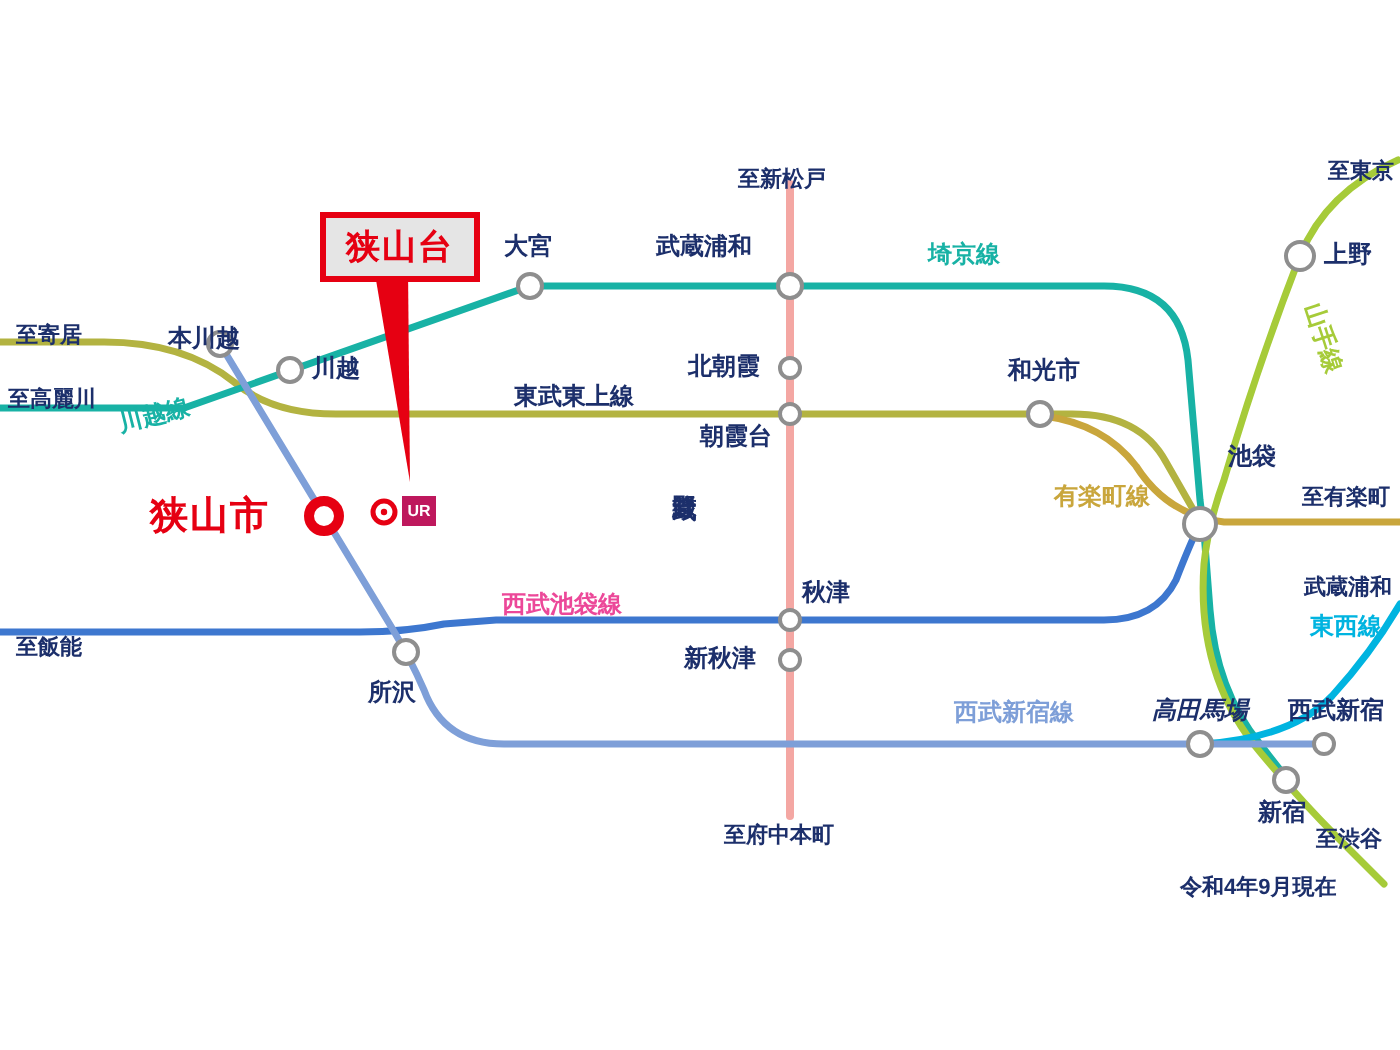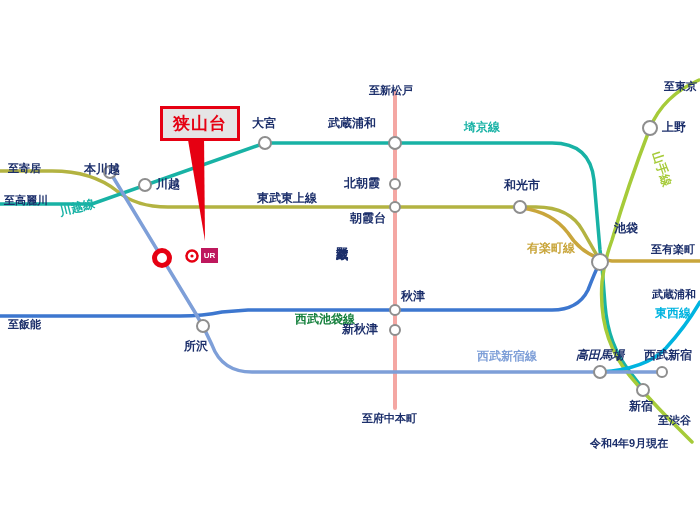--- a/index.html
+++ b/index.html
@@ -88,28 +88,29 @@
       <div class="label end-label" style="left: 362px; top: 412px;">至府中本町</div>
       <div class="label end-label" style="left: 664px; top: 80px;">至東京</div>
       <div class="label end-label" style="left: 651px; top: 243px;">至有楽町</div>
       <div class="label end-label" style="left: 652px; top: 288px;">武蔵浦和</div>
       <div class="label end-label" style="left: 658px; top: 414px;">至渋谷</div>
       <div class="label line-label" style="left: 58px; top: 206px; color: rgb(24, 178, 165); transform: rotate(-14deg); transform-origin: left top;">川越線</div>
       <div class="label line-label" style="left: 464px; top: 121px; color: rgb(24, 178, 165);">埼京線</div>
       <div class="label line-label" style="left: 257px; top: 192px; color: rgb(28, 47, 107);">東武東上線</div>
       <div class="label line-label" style="left: 335px; top: 238px; color: rgb(28, 47, 107); writing-mode: vertical-rl;">武蔵野線</div>
       <div class="label line-label" style="left: 527px; top: 242px; color: rgb(201, 166, 60);">有楽町線</div>
-      <div class="label line-label" style="left: 251px; top: 313px; color: #15803d; margin-left: 44px;">西武池袋線</div>
+      <div class="label line-label" style="left: 251px; top: 296px; color: #ec4899;">西武池袋線</div>
       <div class="label line-label" style="left: 477px; top: 350px; color: rgb(126, 159, 216);">西武新宿線</div>
       <div class="label line-label" style="left: 662px; top: 150px; color: rgb(166, 203, 57); transform: rotate(72deg); transform-origin: left top;">山手線</div>
       <div class="label line-label" style="left: 655px; top: 307px; color: rgb(0, 180, 224);">東西線</div>
     </div>
 
   <div id="callout-box">
     <span>狭山台</span>
   </div>
 
+  <div id="highlight-label">狭山市</div>
 
   <div id="ur-logo">UR</div>
 
   <div id="date-note">令和4年9月現在</div>
 
 </div>
 
 </body></html>

